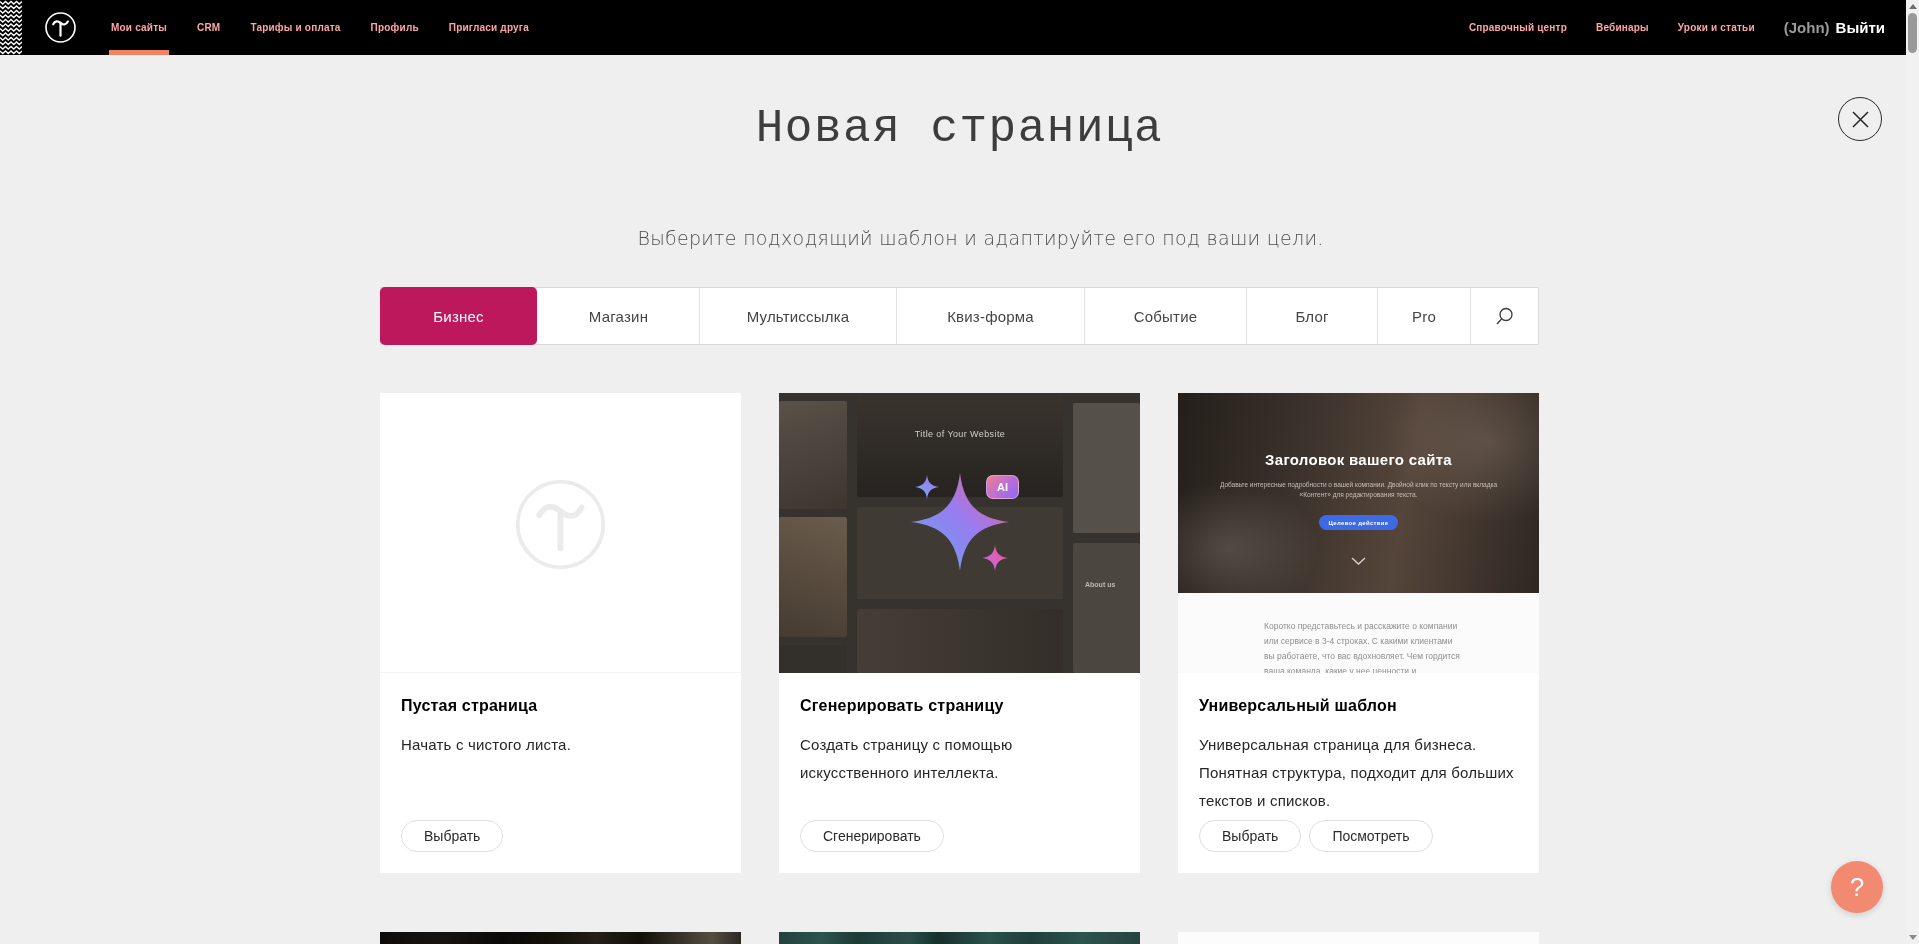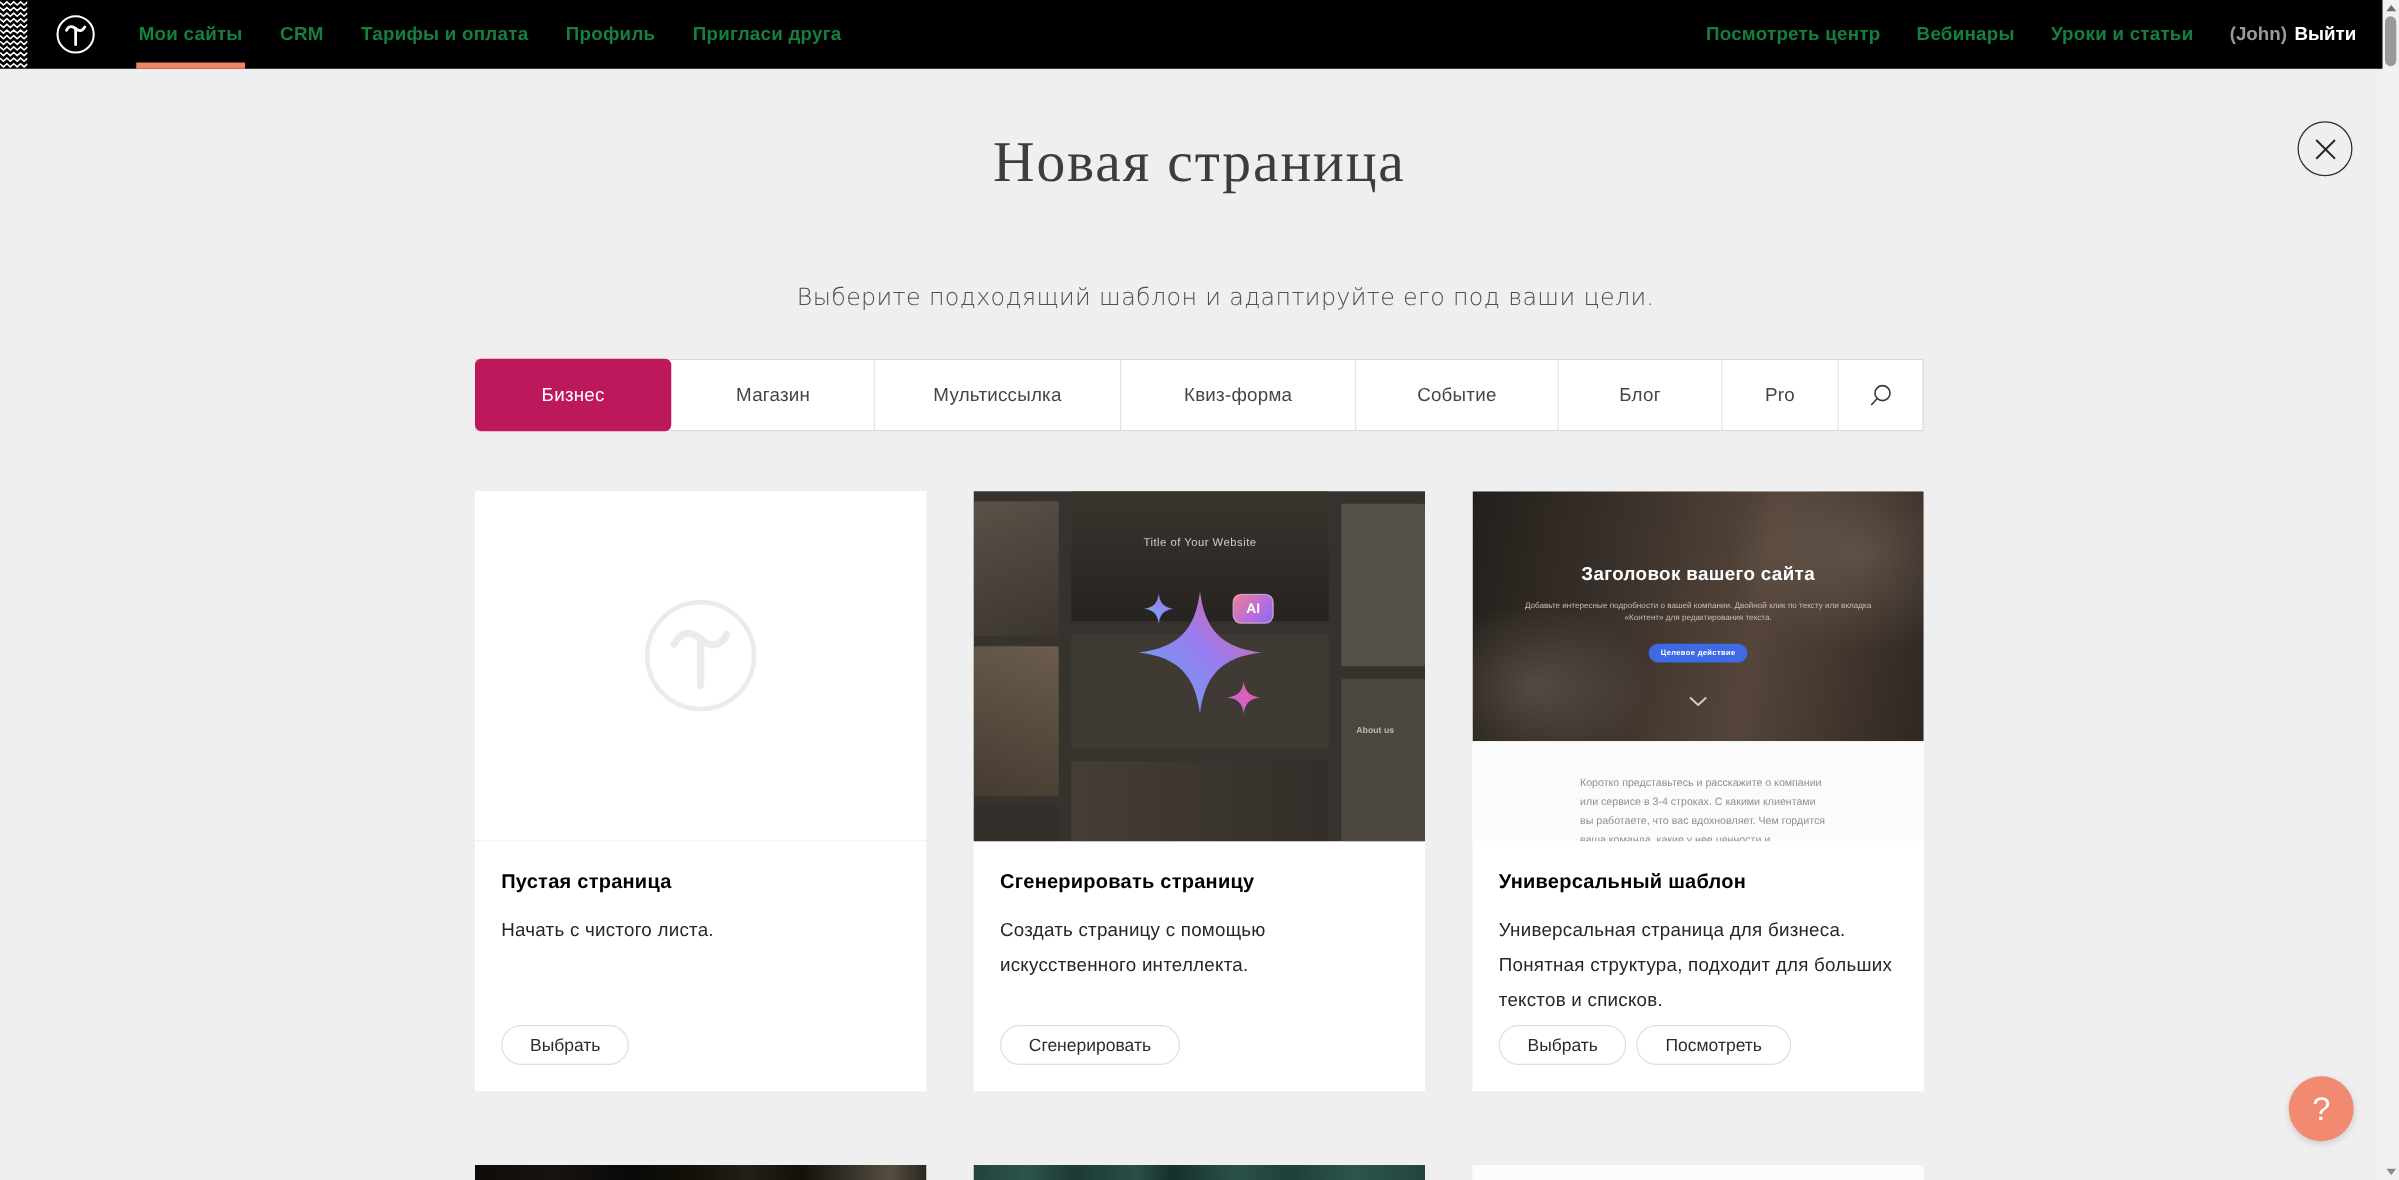--- a/index.html
+++ b/index.html
@@ -4,33 +4,33 @@
 <style>
   * { margin:0; padding:0; box-sizing:border-box; }
   html,body { width:1919px; height:944px; overflow:hidden; }
   body { font-family:"Liberation Sans", sans-serif; background:#efefef; position:relative; }
 
   
   .navbar { position:absolute; left:0; top:0; width:1907px; height:55px; background:#000; display:flex; align-items:center; }
   .zigzag { position:absolute; left:0; top:0; width:22px; height:55px; }
   .logo { position:absolute; left:44px; top:11px; width:33px; height:33px; cursor:pointer; }
   .nav-left { display:flex; align-items:center; margin-left:111px; height:55px; }
-  .nav-item { position:relative; height:55px; display:flex; align-items:center; color:#15803d; font-size:15px; font-weight:700; letter-spacing:.2px; margin-right:30px; cursor:pointer; white-space:nowrap; }
+  .nav-item { position:relative; height:55px; display:flex; align-items:center; color:#fca5a5; font-size:10px; font-weight:700; letter-spacing:.2px; margin-right:30px; cursor:pointer; white-space:nowrap; }
   .nav-item.active::after { content:""; position:absolute; left:-2px; right:-2px; bottom:0; height:5px; background:#ef8364; }
   .nav-right { position:absolute; right:22px; top:0; height:55px; display:flex; align-items:center; }
   .nav-right .nav-item { margin-right:0; margin-left:29px; }
   .user-wrap { display:flex; align-items:center; margin-left:29px; height:55px; }
   .user-name { color:#9a9a9a; font-size:15px; font-weight:700; margin-right:6px; }
   .logout { color:#fff; font-size:15px; font-weight:700; cursor:pointer; }
 
   
   .close-btn { position:absolute; left:1838px; top:97px; width:44px; height:44px; border:1.6px solid #2b2b2b; border-radius:50%; display:flex; align-items:center; justify-content:center; cursor:pointer; background:transparent; }
 
   
-  .page-title { position:absolute; left:0; top:103px; width:1919px; text-align:center; font-family:Liberation Serif, serif; font-weight:200; font-size:46px; color:#3d3d3d; letter-spacing:1.5px; }
+  .page-title { position:absolute; left:0; top:103px; width:1919px; text-align:center; font-family:Liberation Mono, monospace; font-weight:200; font-size:46px; color:#3d3d3d; letter-spacing:1.5px; }
   .page-subtitle { position:absolute; left:0; top:227px; width:1919px; text-align:center; font-family:"DejaVu Sans", sans-serif; font-weight:200; font-size:19px; color:#4f4f4f; letter-spacing:.3px;padding-left:42px; }
 
   
   .tabs { position:absolute; left:380px; top:287px; width:1159px; height:58px; display:flex; background:#fff; border:1px solid #d9d9d9; }
   .tab { display:flex; align-items:center; justify-content:center; font-size:15px; color:#454545; border-right:1px solid #e3e3e3; cursor:pointer; letter-spacing:.2px; }
   .tab:last-child { border-right:none; }
   .t0{width:157px;} .t1{width:162px;} .t2{width:197px;} .t3{width:188px;} .t4{width:162px;} .t5{width:131px;} .t6{width:93px;} .t7{flex:1;}
   .tab.active { position:relative; top:-1px; left:-1px; height:58px; background:#be185d; color:#fff; border:none; border-radius:5px; z-index:2; }
 
   
@@ -133,21 +133,21 @@
     <div class="nav-item">
         <span>Профиль</span>
       </div>
     <div class="nav-item">
         <span>Пригласи друга</span>
       </div>
   </div>
 
   <div class="nav-right">
     <div class="nav-item">
-        <span>Посмотреть центр</span>
+        <span>Справочный центр</span>
       </div>
     <div class="nav-item">
         <span>Вебинары</span>
       </div>
     <div class="nav-item">
         <span>Уроки и статьи</span>
       </div>
     <div class="user-wrap">
       <span class="user-name">(John)</span>
       <span class="logout">Выйти</span>

